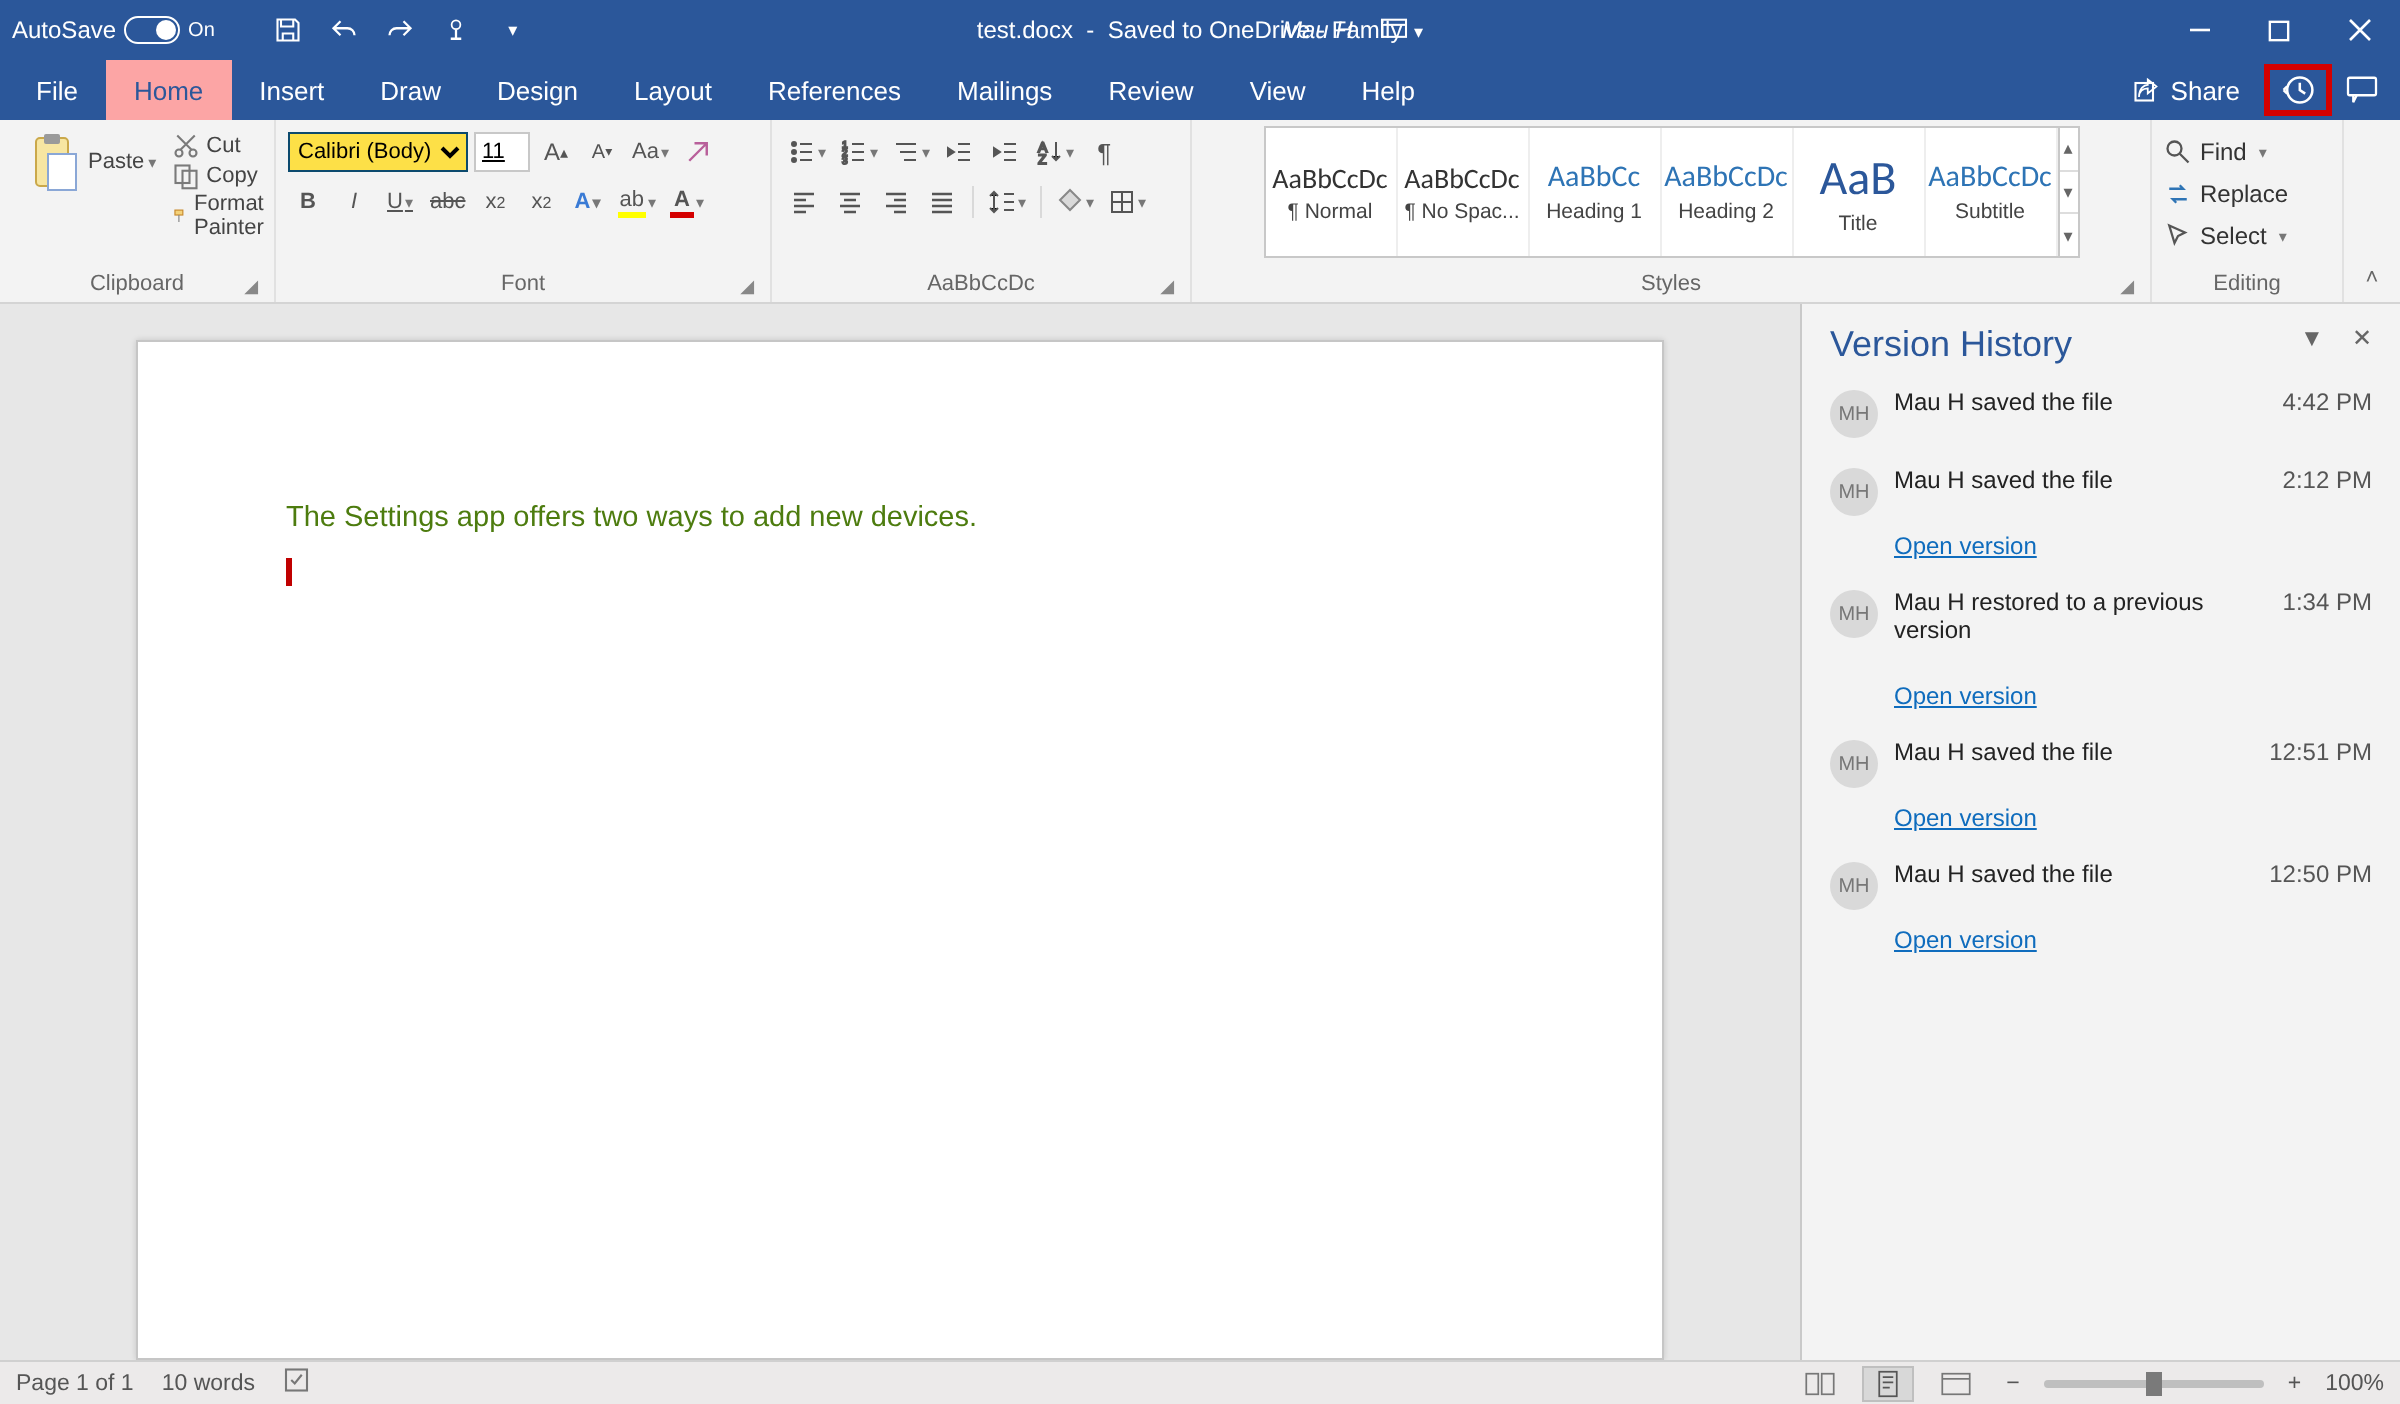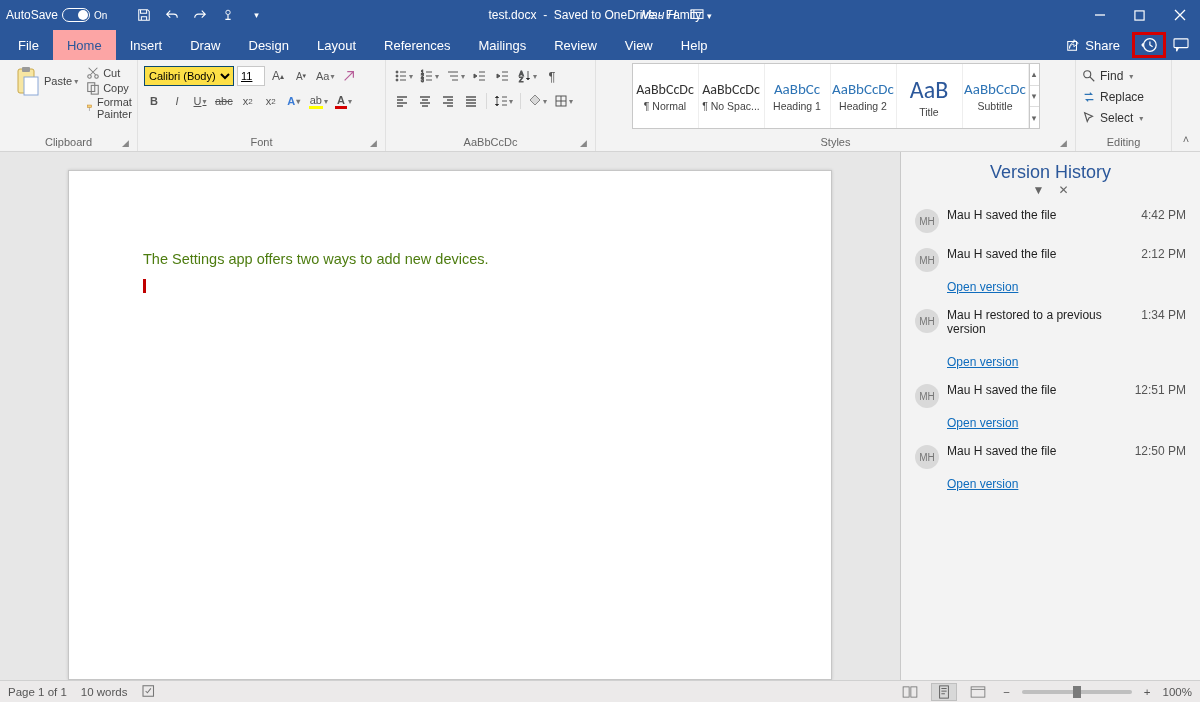--- a/index.html
+++ b/index.html
@@ -135,21 +135,21 @@
     width:764px; height:100%; background:#fff; border:1px solid #c6c6c6; box-shadow:0 0 3px rgba(0,0,0,0.15);
     padding:80px 74px; font-family:Calibri, sans-serif; font-size:14.5px; color:#4d7c0f;
   }
   .cursor-mark { display:inline-block; width:3px; height:14px; background:#c00000; margin-top:12px; }
 
   
   .side-panel {
     width:300px; border-left:1px solid #c9c9c9; background:#f3f3f3; display:flex; flex-direction:column;
   }
   .panel-head {
-    display:flex; align-items:center; justify-content:space-between; padding:10px 14px 4px 14px;flex-direction:column;
+    display:flex; justify-content:space-between; padding:10px 14px 4px 14px;
   }
   .panel-title { color:#2b579a; font-size:18px; font-weight:400; }
   .panel-head .icons { display:flex; gap:14px; color:#666; font-size:12px; }
   .panel-date { padding:10px 14px 6px 18px; font-size:12.5px; font-weight:600; color:#333; }
   .ver-list { padding:0 10px; overflow:auto; }
   .ver-item { display:flex; gap:8px; padding:7px 4px; font-size:12px; }
   .avatar {
     width:24px; height:24px; border-radius:50%; background:#d9d9d9; color:#777; font-size:10px;
     display:flex; align-items:center; justify-content:center; flex-shrink:0; margin-top:1px;
   }

